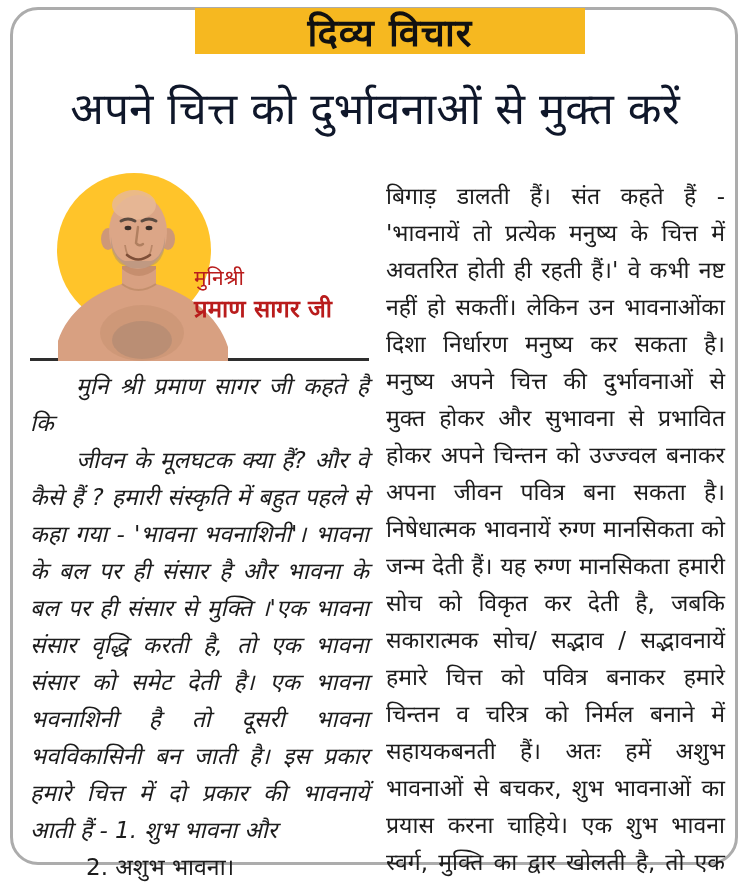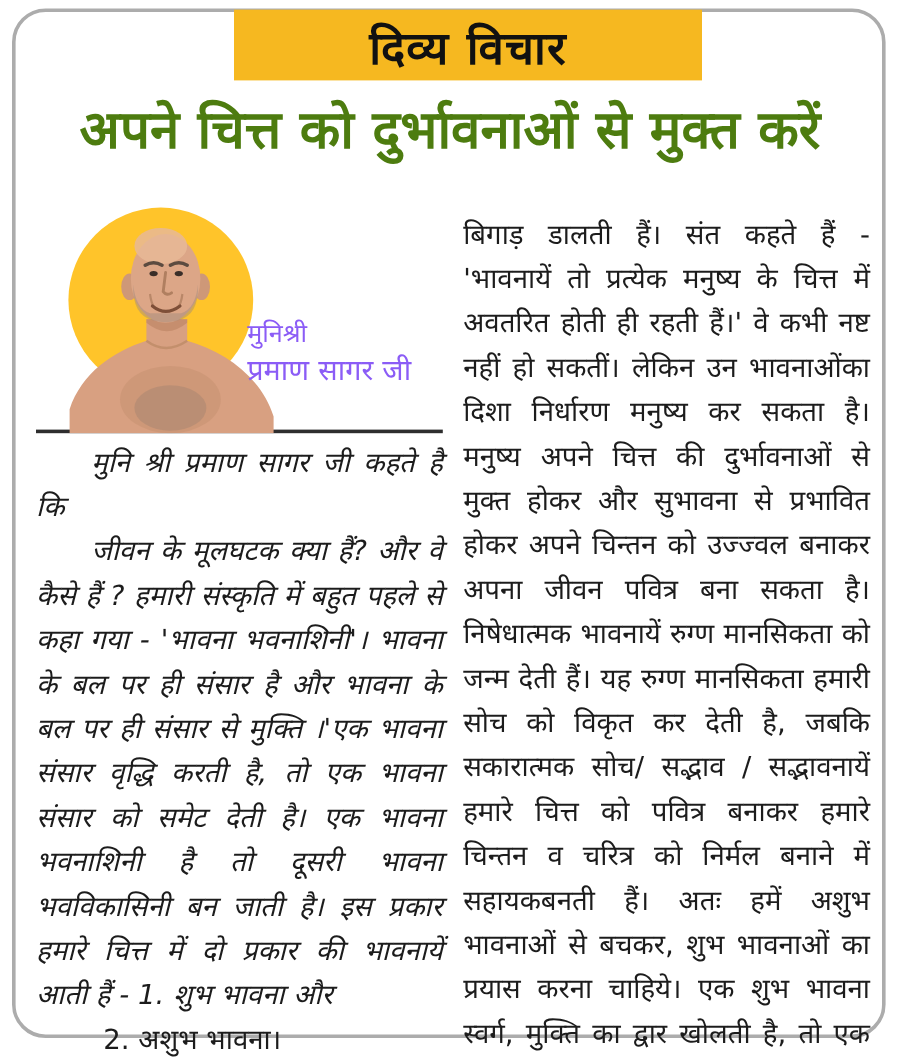--- a/index.html
+++ b/index.html
@@ -14,35 +14,35 @@
     position: absolute;
     left: 10px; top: 7px;
     width: 728px; height: 858px;
     border: 3px solid #ACACAC;
     border-radius: 28px;
     z-index: 0;
   }
   .banner {
     position: absolute;
     left: 195px; top: 8px;
-    width: 390px; height: 59px;
+    width: 390px; height: 46px;
     background: #F6B820;
     display: flex; align-items: center; justify-content: center;
     z-index: 2;
   }
   .banner span {
     font-size: 38px; font-weight: bold; color: #111111;
     letter-spacing: 1px;
   }
   .headline {
     position: absolute;
     left: 20px; top: 80px; width: 710px;
     text-align: center;
-    font-size: 44px; font-weight: bold;
-    color: #4d7c0f;
+    font-size: 44px; font-weight: normal;
+    color: #0f172a;
     z-index: 1;
     line-height: 1.3;
   }
   .columns {
     position: absolute;
     left: 30px; top: 165px;
     width: 695px; height: 696px;
     display: flex; gap: 17px;
     z-index: 1;
   }
@@ -62,29 +62,29 @@
     height: 192px;
     overflow: visible;
   }
   .photo-block svg {
     position: absolute; left: 0; top: 0;
     width: 210px; height: 196px;
     overflow: hidden;
   }
   .caption {
     position: absolute;
-    left: 176px; top: 98px;
+    left: 164px; top: 98px;
     width: 165px;
     text-align: left;
     line-height: 31px;
     font-size: 21px;
-    color: #8b5cf6;
+    color: #b91c1c;
     text-indent: 0;
   }
-  .caption .author-name { font-weight: normal; font-size: 24px; }
+  .caption .author-name { font-weight: bold; font-size: 24px; }
   .hrule {
     height: 3px;
     background: #2E2E2E;
     margin: 1px 0 7px 0;
   }
 </style>
 </head>
 <body>
 
 <div class="page-border"></div>

